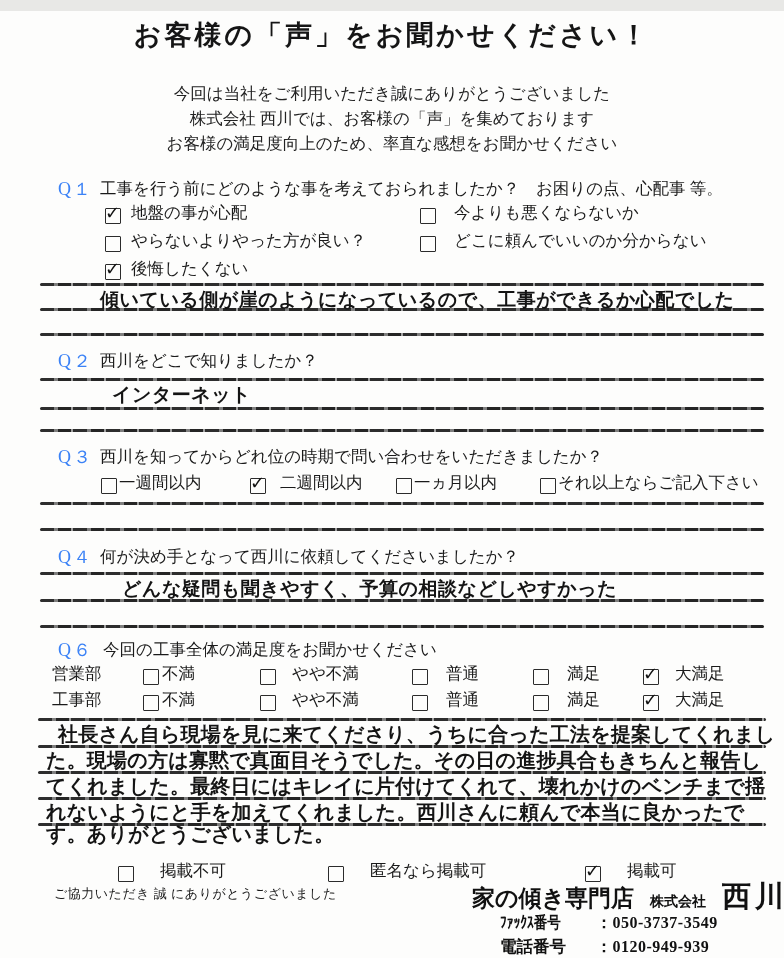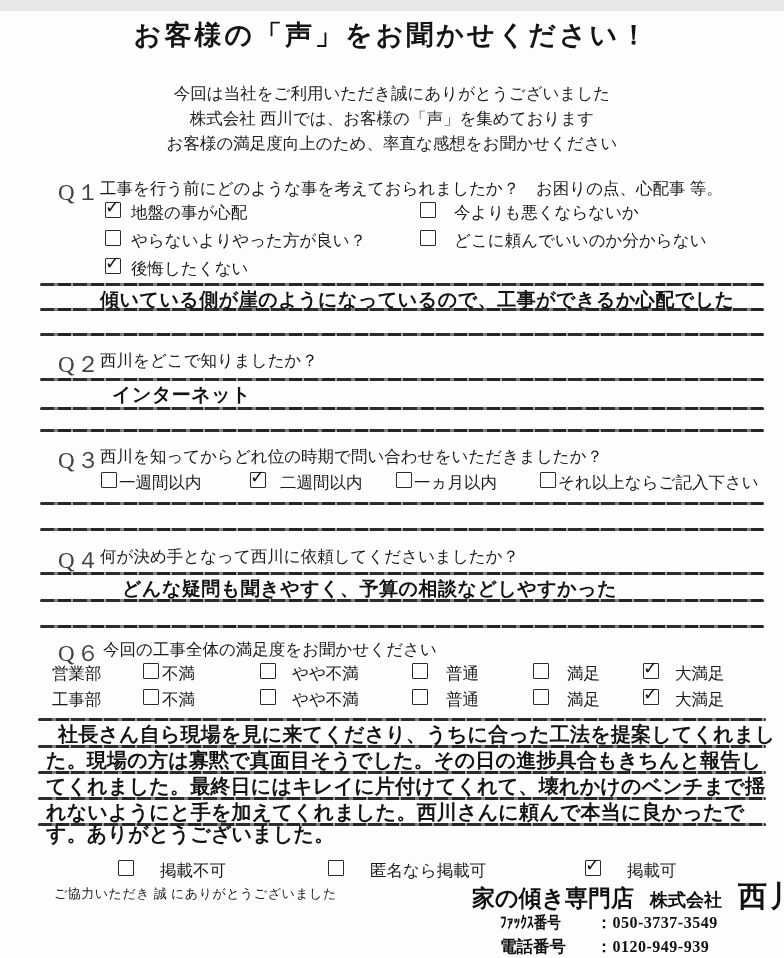--- a/index.html
+++ b/index.html
@@ -10,23 +10,23 @@
   }
   .abs{position:absolute;white-space:nowrap;}
   .title{
     width:784px;text-align:center;top:6px;left:0;
     font-size:27px;font-weight:700;letter-spacing:3px;color:#151515;
   }
   .intro{
     width:784px;top:70px;left:0;text-align:center;
     font-size:16.5px;line-height:25px;color:#222;
   }
-  .q-label{font-size:23px;letter-spacing:2px;color:#404040;}
+  .q-label{font-size:18px;letter-spacing:2px;color:#3b82f6;}
   .q-text{font-size:16.5px;color:#1a1a1a;}
-  .opt{display:flex;align-items:flex-start;font-size:16.5px;color:#1a1a1a;}
+  .opt{display:flex;align-items:flex-end;font-size:16.5px;color:#1a1a1a;}
   .cb{
     width:14px;height:14px;border:1.7px solid #2b2b2b;flex:none;
     position:relative;background:transparent;border-radius:1px;
   }
   .cb.checked::after{
     content:"✓";position:absolute;left:-1px;top:-7px;
     font-family:"DejaVu Sans","Liberation Sans",sans-serif;
     font-size:18px;font-weight:700;color:#101010;
   }
   .hand{
@@ -38,21 +38,21 @@
   .rule{
     position:absolute;left:40px;width:724px;height:3px;border-radius:2px;
     background:repeating-linear-gradient(90deg,
       rgba(28,28,28,.92) 0 14px, rgba(95,95,95,.8) 14px 18px,
       rgba(18,18,18,.92) 18px 31px, rgba(120,120,120,.7) 31px 33px);
   }
   .foot-note{font-size:16.5px;color:#1a1a1a;}
   .foot-thanks{font-size:13px;color:#1a1a1a;letter-spacing:0.5px;}
   .company{display:flex;align-items:baseline;gap:16px;font-weight:700;color:#111;}
   .company .shop{font-size:23px;}
-  .company .corp{font-size:18px;}
+  .company .corp{font-size:14px;}
   .company .name{font-size:29px;letter-spacing:4px;}
   .contact{display:flex;align-items:flex-end;font-weight:700;color:#111;}
   .contact .lbl{font-size:16.5px;width:96px;}
   .contact .val{font-size:16px;letter-spacing:0.5px;}
   .fax-lbl{transform:scaleX(.82);transform-origin:left;}
 </style>
 </head>
 <body>
 
 <div class="page">

